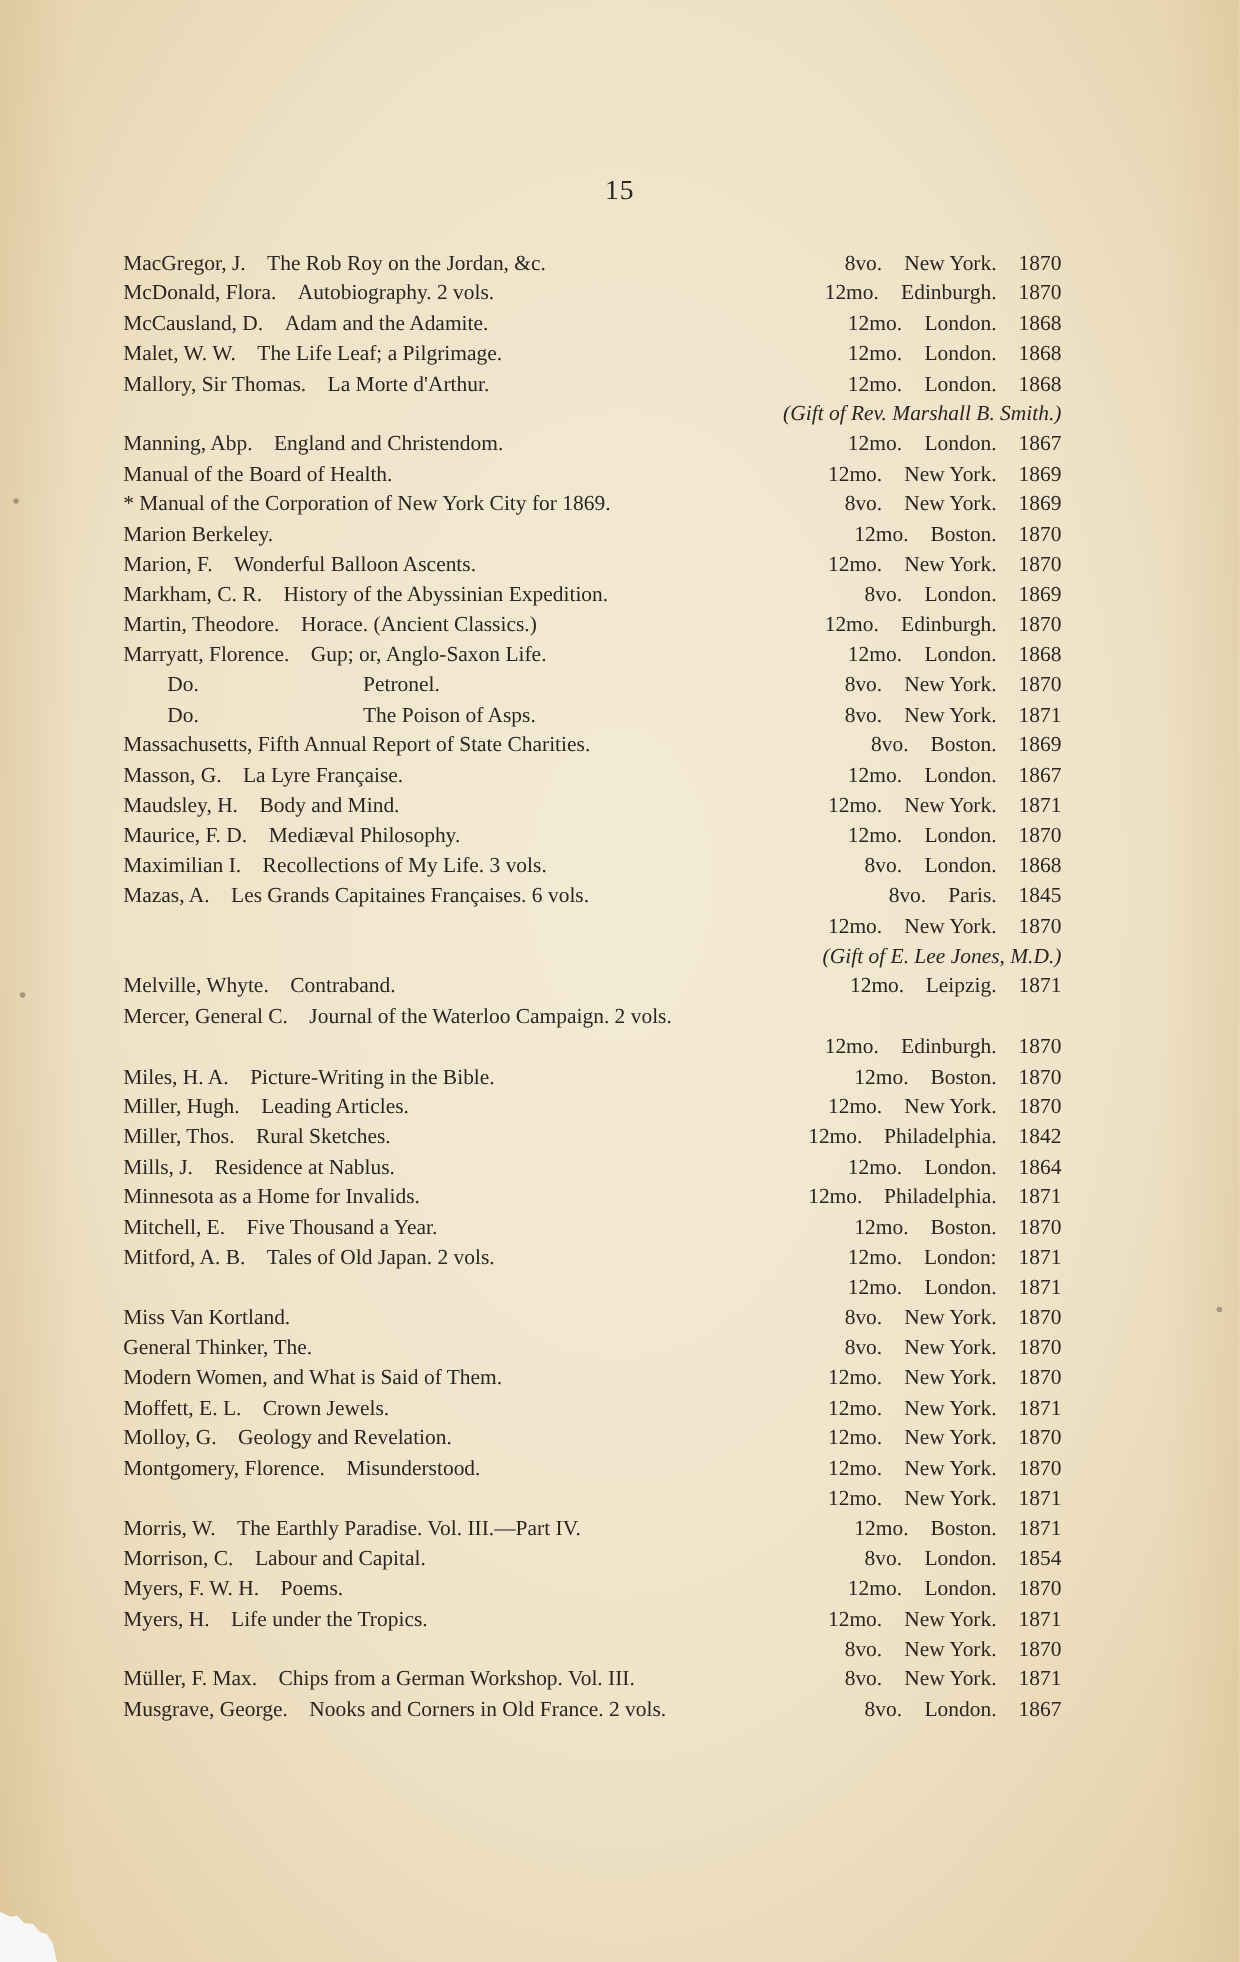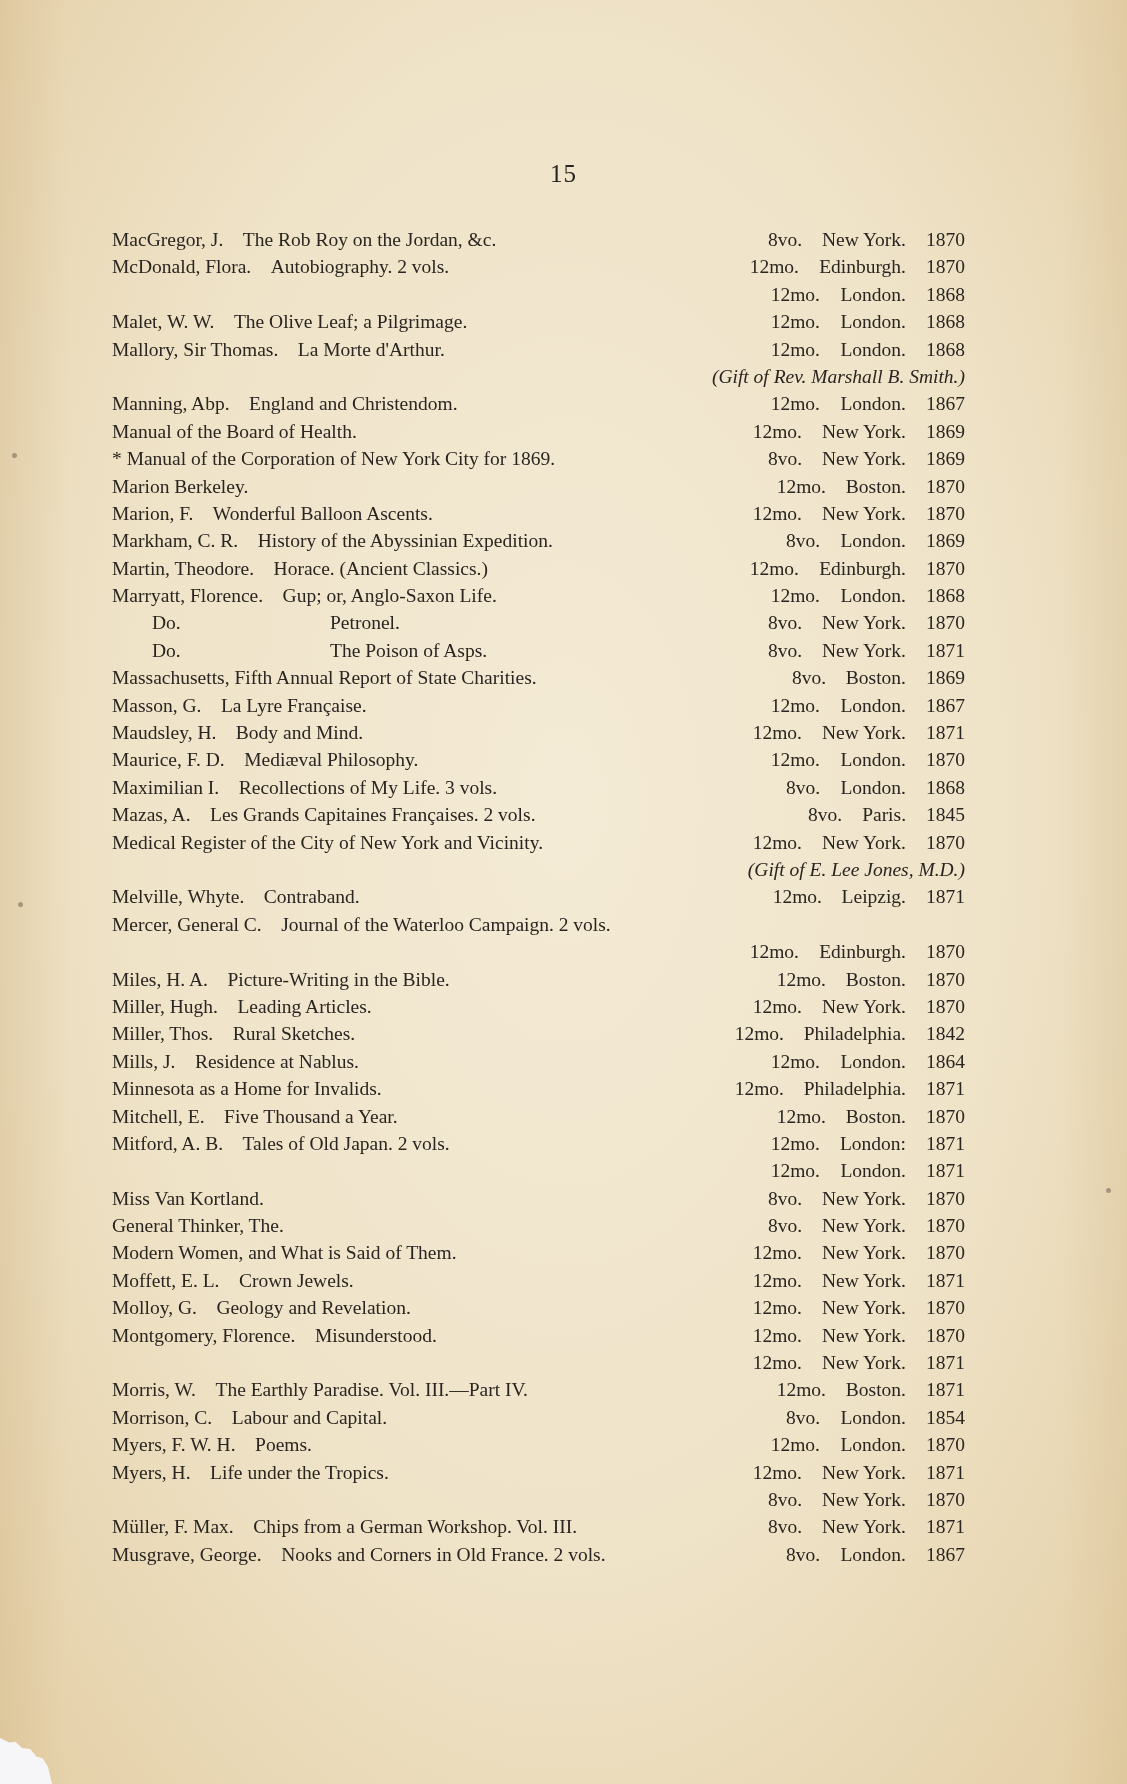--- a/index.html
+++ b/index.html
@@ -60,26 +60,27 @@
       <span class="place" style="right: 59px;">New York.</span>
       <span class="fmt" style="right: 163px;">8vo.</span>
     </div>
     <div class="row">
       <span class="main"><span>McDonald, Flora.</span> <span>Autobiography.  2 vols.</span></span>
       <span class="year">1870</span>
       <span class="place" style="right: 59px;">Edinburgh.</span>
       <span class="fmt" style="right: 166px;">12mo.</span>
     </div>
     <div class="row">
-      <span class="year">1868</span>
-      <span class="place" style="right: 59px;">London.</span>
-      <span class="fmt" style="right: 145px;">12mo.</span>
-    </div>
-    <div class="row">
-      <span class="main"><span>Malet, W. W.</span> <span>The Olive Leaf; a Pilgrimage.</span></span>
+      <span class="main"><span>McCausland, D.</span> <span>Adam and the Adamite.</span></span>
+      <span class="year">1868</span>
+      <span class="place" style="right: 59px;">London.</span>
+      <span class="fmt" style="right: 145px;">12mo.</span>
+    </div>
+    <div class="row">
+      <span class="main"><span>Malet, W. W.</span> <span>The Life Leaf; a Pilgrimage.</span></span>
       <span class="year">1868</span>
       <span class="place" style="right: 59px;">London.</span>
       <span class="fmt" style="right: 145px;">12mo.</span>
     </div>
     <div class="row">
       <span class="main"><span>Mallory, Sir Thomas.</span> <span>La Morte d'Arthur.</span></span>
       <span class="year">1868</span>
       <span class="place" style="right: 59px;">London.</span>
       <span class="fmt" style="right: 145px;">12mo.</span>
     </div>
@@ -172,27 +173,26 @@
       <span class="place" style="right: 59px;">London.</span>
       <span class="fmt" style="right: 145px;">12mo.</span>
     </div>
     <div class="row">
       <span class="main"><span>Maximilian I.</span> <span>Recollections of My Life.  3 vols.</span></span>
       <span class="year">1868</span>
       <span class="place" style="right: 59px;">London.</span>
       <span class="fmt" style="right: 145px;">8vo.</span>
     </div>
     <div class="row">
-      <span class="main"><span>Mazas, A.</span> <span>Les Grands Capitaines Françaises.  2 vols.</span></span>
+      <span class="main"><span>Mazas, A.</span> <span>Les Grands Capitaines Françaises.  6 vols.</span></span>
       <span class="year">1845</span>
       <span class="place" style="right: 59px;">Paris.</span>
       <span class="fmt" style="right: 123px;">8vo.</span>
     </div>
     <div class="row">
-      <span class="main"><span>Medical Register of the City of New York and Vicinity.</span></span>
       <span class="year">1870</span>
       <span class="place" style="right: 59px;">New York.</span>
       <span class="fmt" style="right: 163px;">12mo.</span>
     </div>
     <div class="row">
       <span class="gift">(Gift of E. Lee Jones, M.D.)</span>
     </div>
     <div class="row">
       <span class="main"><span>Melville, Whyte.</span> <span>Contraband.</span></span>
       <span class="year">1871</span>

